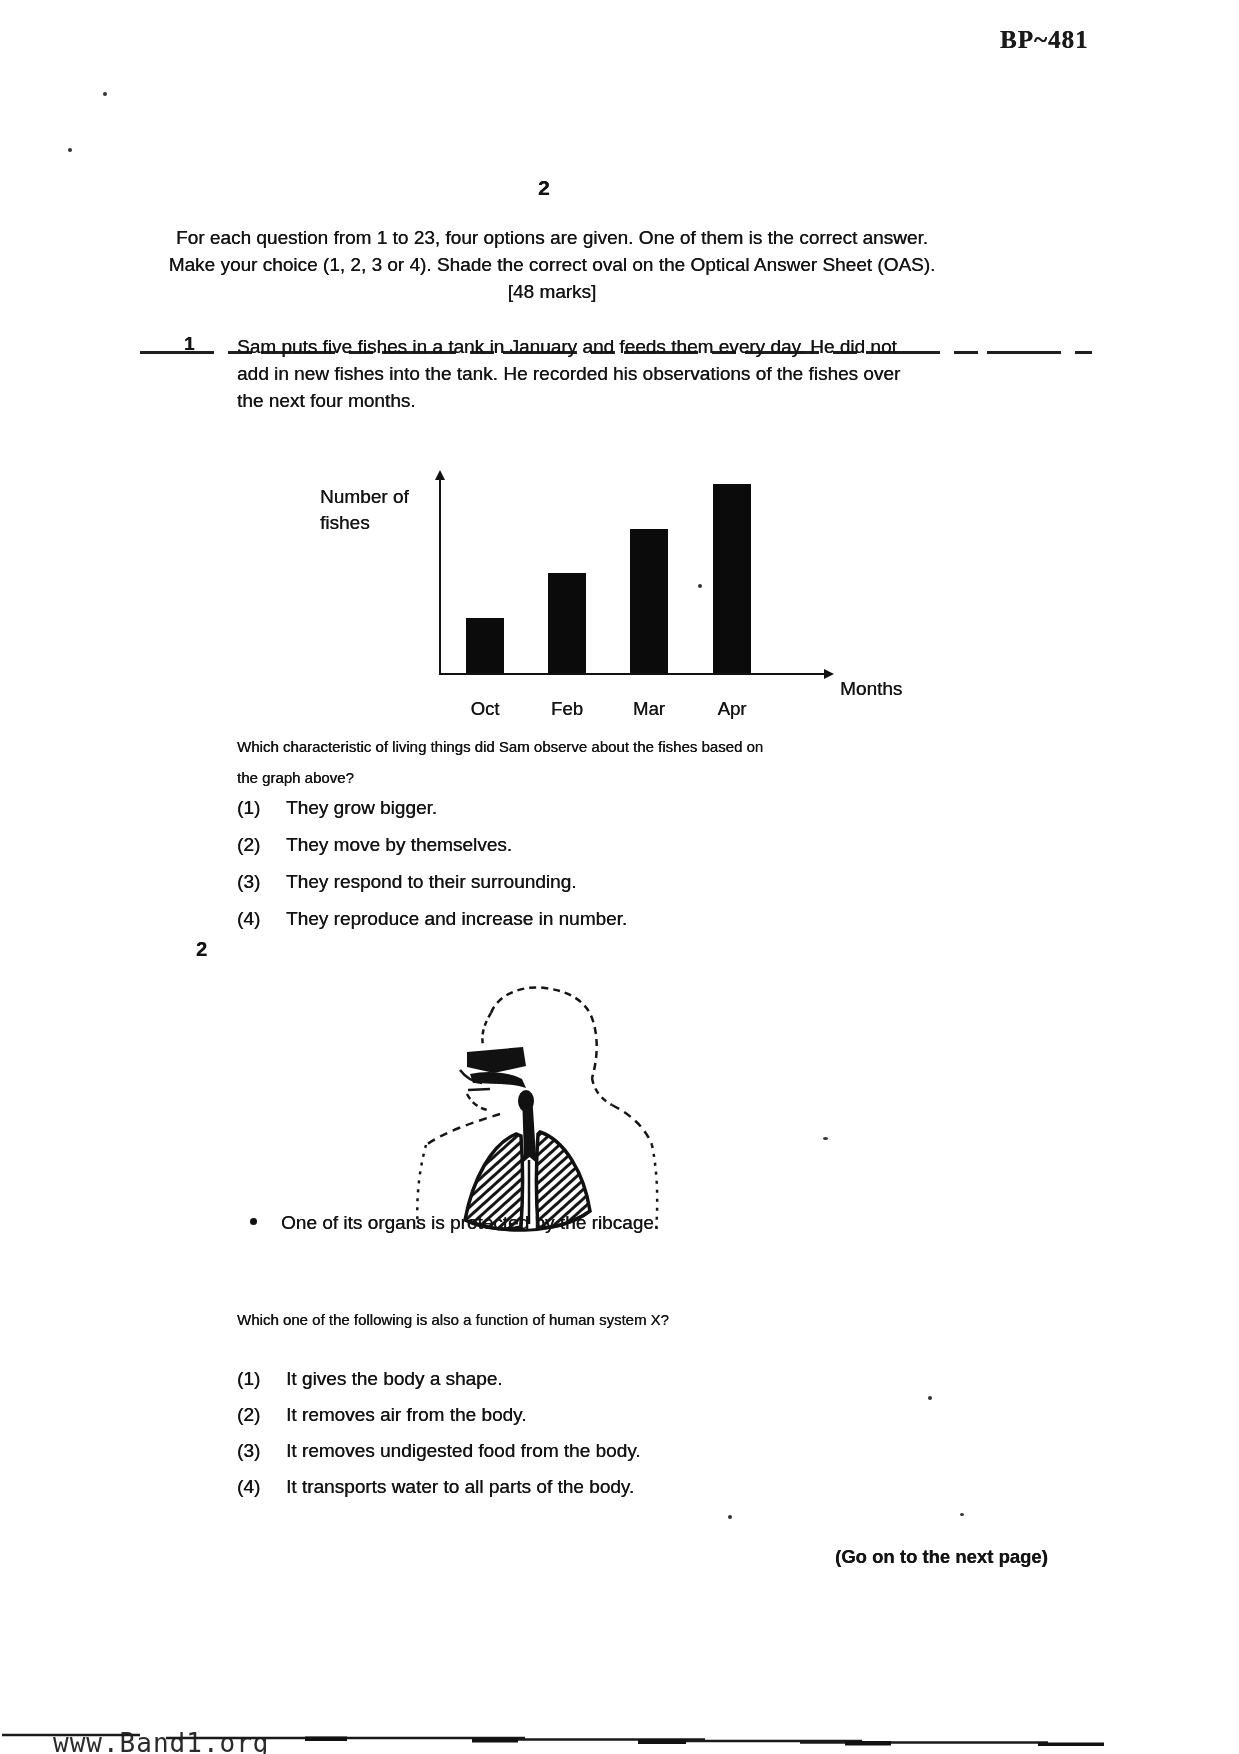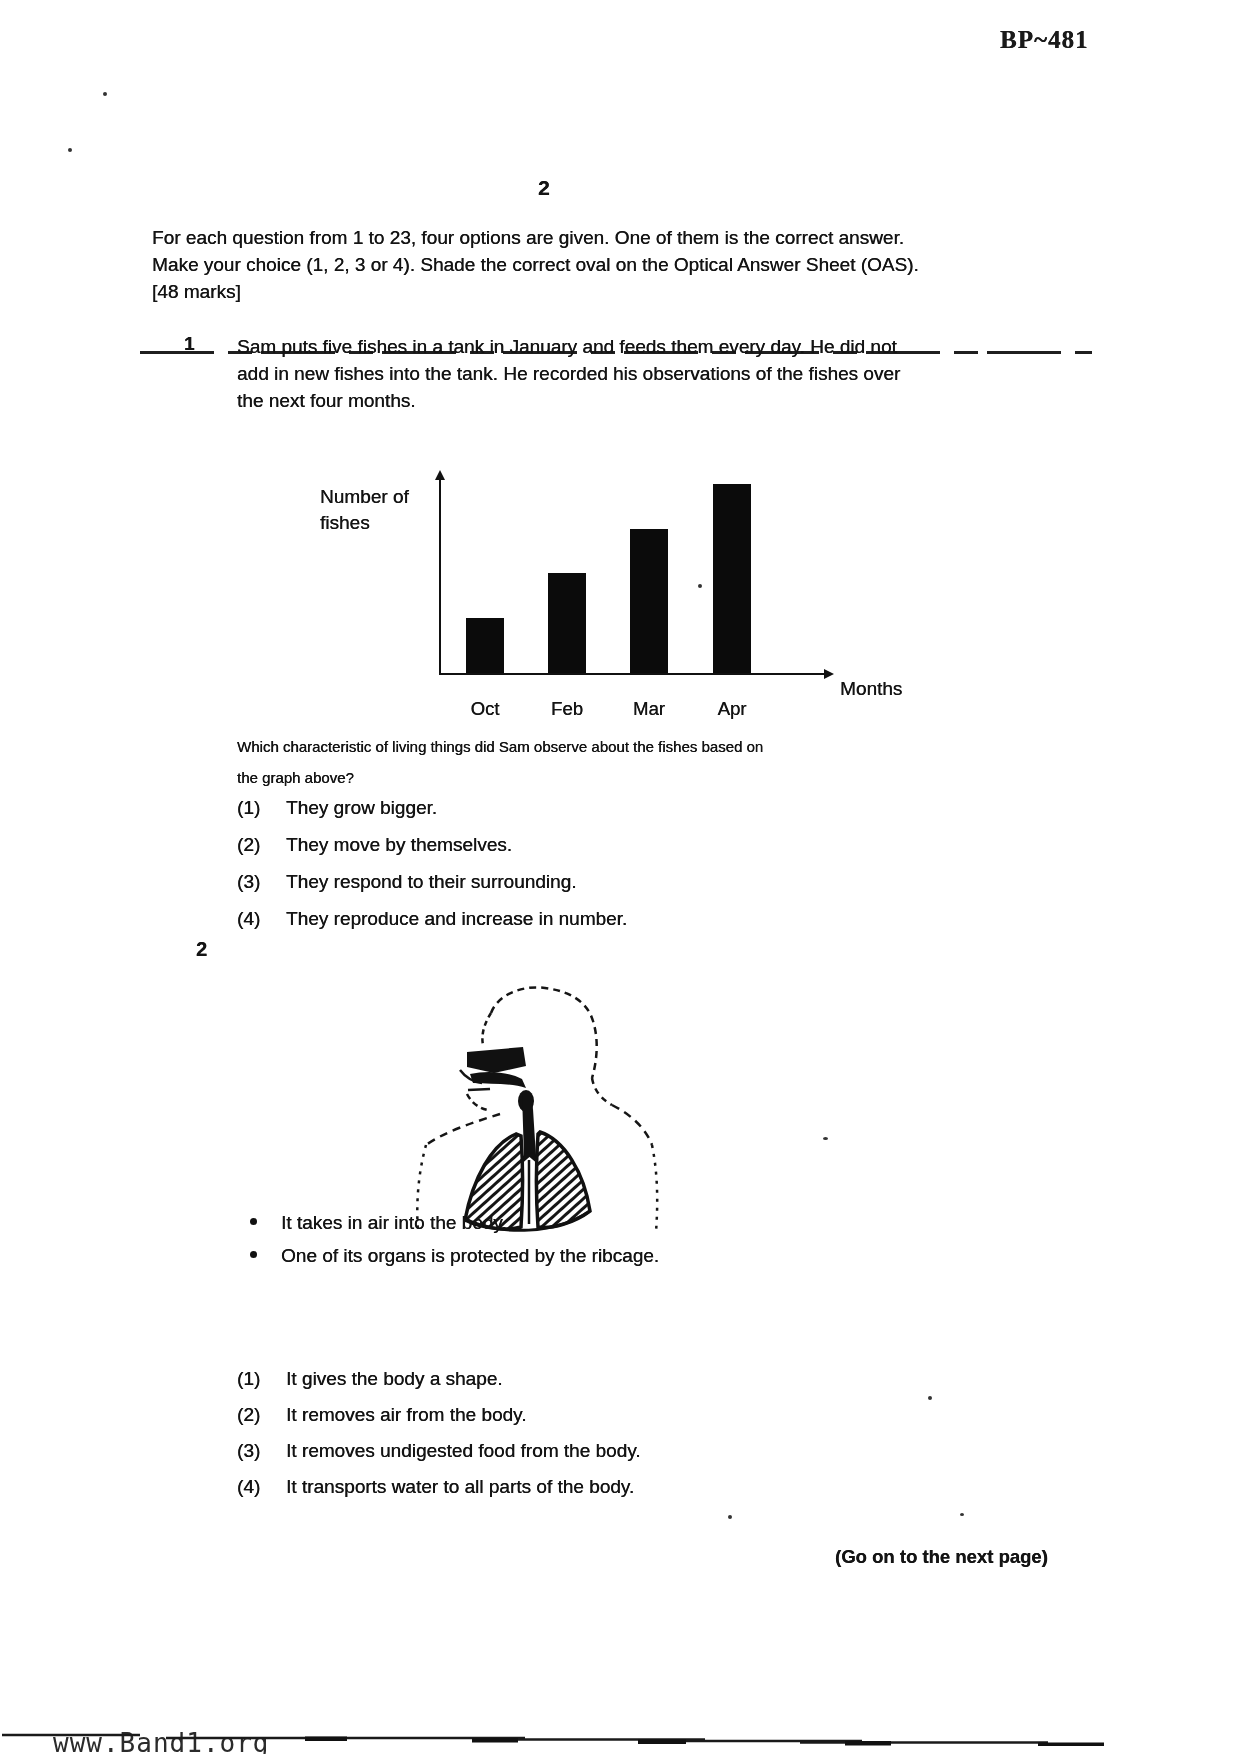--- a/index.html
+++ b/index.html
@@ -18,21 +18,21 @@
     position:absolute;left:1000px;top:26px;width:120px;
     font-family:"Liberation Serif", serif;
     font-size:25px;font-weight:bold;letter-spacing:1px;color:#1a1a1a;
   }
   .page-number{
     position:absolute;left:538px;top:176px;
     font-size:21px;font-weight:bold;
   }
   .instructions{
     position:absolute;left:152px;top:224px;width:800px;
-    font-size:19px;line-height:27px;font-weight:500;
+    font-size:19px;line-height:27px;font-weight:500;text-align:center;
   }
   .separator{
     position:absolute;left:140px;top:351px;width:952px;height:3px;
     background:repeating-linear-gradient(90deg,
       #1f1f1f 0 74px, rgba(0,0,0,0) 74px 88px,
       #1f1f1f 88px 112px, rgba(0,0,0,0) 112px 121px);
   }
 
   .q-number{position:absolute;font-size:19px;font-weight:bold;}
   .q-text{position:absolute;font-size:19px;line-height:27px;font-weight:500;}
@@ -188,28 +188,25 @@
       <path d="M168,150 C192,158 212,190 218,229 C202,241 180,247 166,245 C164,216 164,181 166,152 Z" fill="url(#hatch)" stroke="#111" stroke-width="3.5"></path>
 
       <path d="M157,178 L157,242" stroke="#111" stroke-width="2.5"></path>
       <path d="M97,239 C132,253 182,252 215,231" fill="none" stroke="#111" stroke-width="3"></path>
     </svg>
   </div>
 
   <div class="bullets ink">
     <div class="bullet-line">
       <span class="bullet-dot"></span>
-      <span>It takes in air into the body.</span>
-    </div>
-    <div class="bullet-line">
-      <span class="bullet-dot"></span>
       <span>One of its organs is protected by the ribcage.</span>
     </div>
   </div>
 
+  <div class="stem ink" style="left:237px;top:1304px;width:780px;">Which one of the following is also a function of human system X?</div>
 
   <div class="options ink" style="left:237px;top:1368px;width:700px;">
     <div class="opt-row" style="height:36px;">
       <span class="opt-num">(1)</span>
       <span>It gives the body a shape.</span>
     </div>
     <div class="opt-row" style="height:36px;">
       <span class="opt-num">(2)</span>
       <span>It removes air from the body.</span>
     </div>

